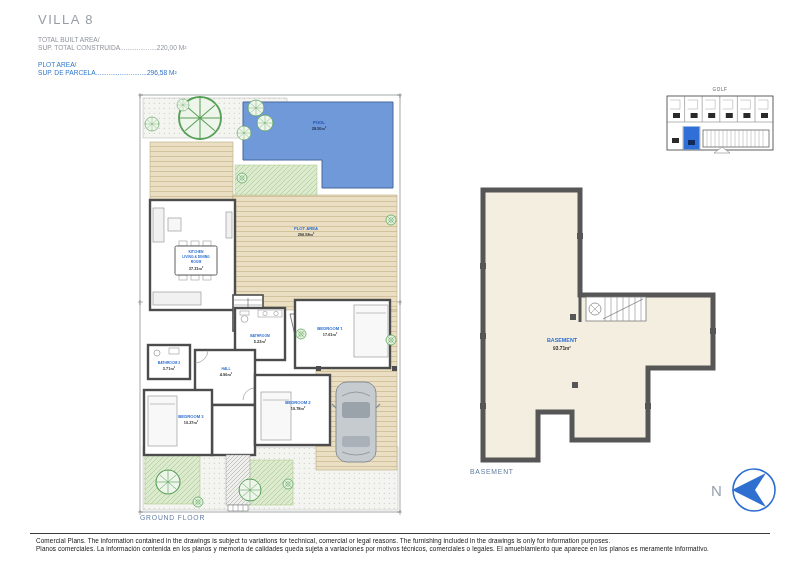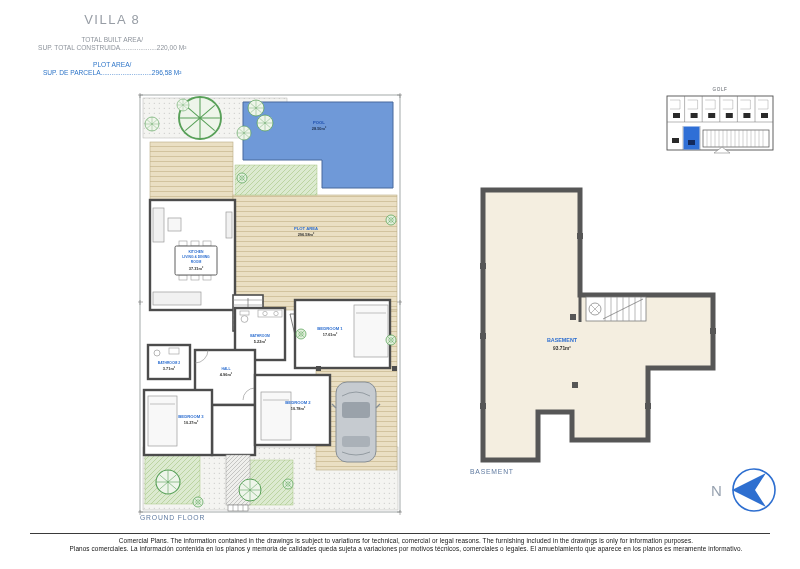--- a/index.html
+++ b/index.html
@@ -1,18 +1,18 @@
 <!DOCTYPE html>
 <html><head>
 <meta charset="utf-8">
 <style>
   html,body{margin:0;padding:0;background:#e9e9e9;}
   #page{
     position:relative;width:800px;height:569px;background:#ffffff;
-    font-family:"Liberation Sans",sans-serif;overflow:hidden;margin:0 auto;text-align:center;
+    font-family:"Liberation Sans",sans-serif;overflow:hidden;margin:0 auto;
   }
   
   #header{position:absolute;left:38px;top:12px;}
   .villa-title{font-size:13px;letter-spacing:1.5px;color:#979da5;font-weight:400;}
   .area-block{margin-top:9px;font-size:6.6px;line-height:8px;}
   .area-gray{color:#8d939b;}
   .area-blue{color:#2e75c8;}
   
   .plan-caption{position:absolute;font-size:6.8px;letter-spacing:0.8px;color:#5f7aa0;}
   

